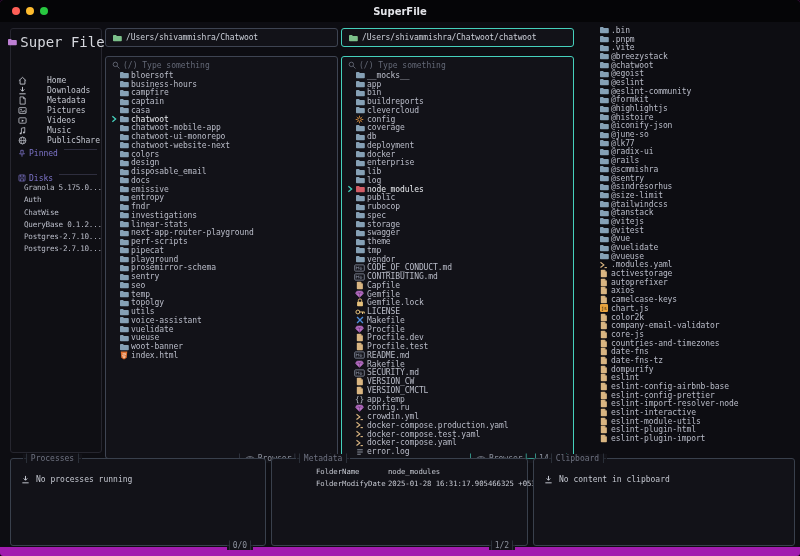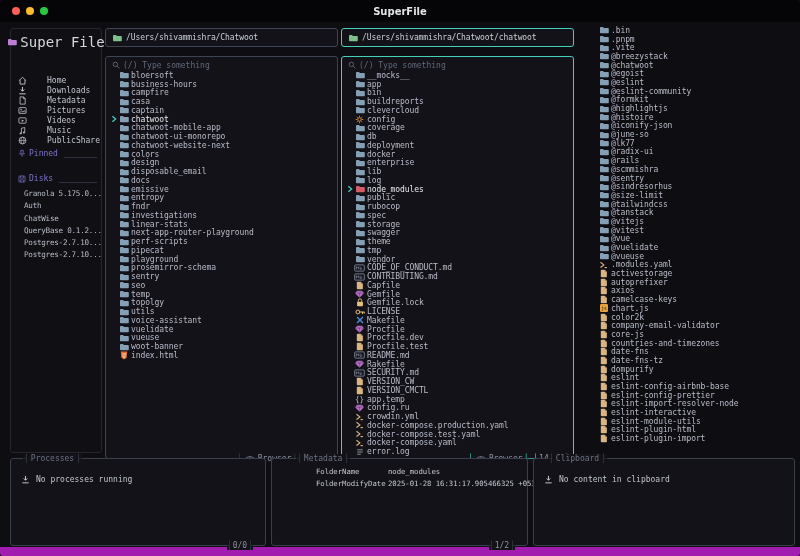--- a/index.html
+++ b/index.html
@@ -9,21 +9,21 @@
   
   .titlebar{position:absolute;top:0;left:0;width:100%;height:22px;background:#050507;display:flex;align-items:center;justify-content:center;z-index:5;}
   .traffic{position:absolute;left:12px;top:7px;display:flex;gap:6px;}
   .dot{width:8px;height:8px;border-radius:50%;}
   .dot.r{background:#ff5f57}.dot.y{background:#febc2e}.dot.g{background:#28c840}
   .title{font-size:10px;font-weight:bold;color:#e3e4e8;font-family:"DejaVu Sans",sans-serif;}
   
   .sidebar{position:absolute;left:10px;top:28px;width:92px;height:425px;border:1px solid #26262f;border-radius:3px;background:#0f0f14;box-sizing:border-box;padding-top:5px;z-index:2;}
   .app-title{display:flex;justify-content:center;align-items:center;gap:3px;color:#d6d8de;font-size:14px;margin-bottom:25px;white-space:nowrap;}
   .srow{display:flex;align-items:center;gap:20px;padding-left:7px;height:10px;font-size:8px;color:#c3c6cf;white-space:nowrap;cursor:default;}
-  .section{display:flex;align-items:flex-end;gap:3px;color:#7d74c9;font-size:8px;padding-left:7px;height:9px;white-space:nowrap;}
+  .section{display:flex;align-items:flex-start;gap:3px;color:#7d74c9;font-size:8px;padding-left:7px;height:9px;white-space:nowrap;}
   .section .line{flex:1;border-top:1px solid #2e2e3e;margin:0 4px 0 3px;}
   .drow{font-size:7.6px;letter-spacing:-.25px;color:#b9bcc8;padding-left:13px;height:12.3px;white-space:nowrap;overflow:hidden;}
   .ic{display:inline-flex;align-items:center;justify-content:center;flex:none;}
   .ic svg{display:block;}
   
   .panel{position:absolute;top:28px;width:233px;z-index:2;}
   #p1{left:105px;--bd:#3e4452;}
   #p2{left:341px;--bd:#45d0bc;}
   .pathbox{height:19px;border:1px solid var(--bd);border-radius:3px;background:#121218;display:flex;align-items:center;gap:4px;padding:0 6px;box-sizing:border-box;}
   .ptext{font-size:8px;color:#ccd0d9;white-space:nowrap;overflow:hidden;letter-spacing:-.1px;}
@@ -154,21 +154,21 @@
     <div class="section" style="margin-top:16px">
       <span class="ic">
           <svg width="8" height="8" viewBox="0 0 10 10">
             <rect x="1.2" y="1.2" width="7.6" height="7.6" rx="1" fill="none" stroke="#7d74c9" stroke-width=".9"></rect>
             <path d="M3 1.2v2.6h4V1.2M3 8.8V6h4v2.8" fill="none" stroke="#7d74c9" stroke-width=".8"></path>
           </svg>
         </span>
       <span>Disks</span>
       <span class="line"></span>
     </div>
-    <div id="disk-items" style="margin-top:6px">
+    <div id="disk-items" style="">
         <div class="drow">Granola 5.175.0...</div>
         <div class="drow">Auth</div>
         <div class="drow">ChatWise</div>
         <div class="drow">QueryBase 0.1.2...</div>
         <div class="drow">Postgres-2.7.10...</div>
         <div class="drow">Postgres-2.7.10...</div>
       </div>
   </aside>
 
   <section class="panel" id="p1">
@@ -218,30 +218,30 @@
             </span>
             <span class="fname">campfire</span>
           </div>
           <div class="frow">
             <span class="cur"></span>
             <span class="ic">
               <svg width="10" height="8" viewBox="0 0 12 10">
                 <path d="M1 2.4q0-1 1-1h2.8l1 1.2h5.2q1 0 1 1v4.6q0 1-1 1H2q-1 0-1-1z" fill="#85a0b5"></path>
               </svg>
             </span>
+            <span class="fname">captain</span>
+          </div>
+          <div class="frow">
+            <span class="cur"></span>
+            <span class="ic">
+              <svg width="10" height="8" viewBox="0 0 12 10">
+                <path d="M1 2.4q0-1 1-1h2.8l1 1.2h5.2q1 0 1 1v4.6q0 1-1 1H2q-1 0-1-1z" fill="#85a0b5"></path>
+              </svg>
+            </span>
             <span class="fname">casa</span>
-          </div>
-          <div class="frow">
-            <span class="cur"></span>
-            <span class="ic">
-              <svg width="10" height="8" viewBox="0 0 12 10">
-                <path d="M1 2.4q0-1 1-1h2.8l1 1.2h5.2q1 0 1 1v4.6q0 1-1 1H2q-1 0-1-1z" fill="#85a0b5"></path>
-              </svg>
-            </span>
-            <span class="fname">captain</span>
           </div>
           <div class="frow sel">
             <span class="cur">
               <svg width="6" height="8" viewBox="0 0 7 9">
                 <path d="M1.6 1.2L5.4 4.5 1.6 7.8" fill="none" stroke="#45d0bc" stroke-width="1.5"></path>
               </svg>
             </span>
             <span class="ic">
               <svg width="10" height="8" viewBox="0 0 12 10">
                 <path d="M1 2.4q0-1 1-1h2.8l1 1.2h5.2q1 0 1 1v4.6q0 1-1 1H2q-1 0-1-1z" fill="#85a0b5"></path>

